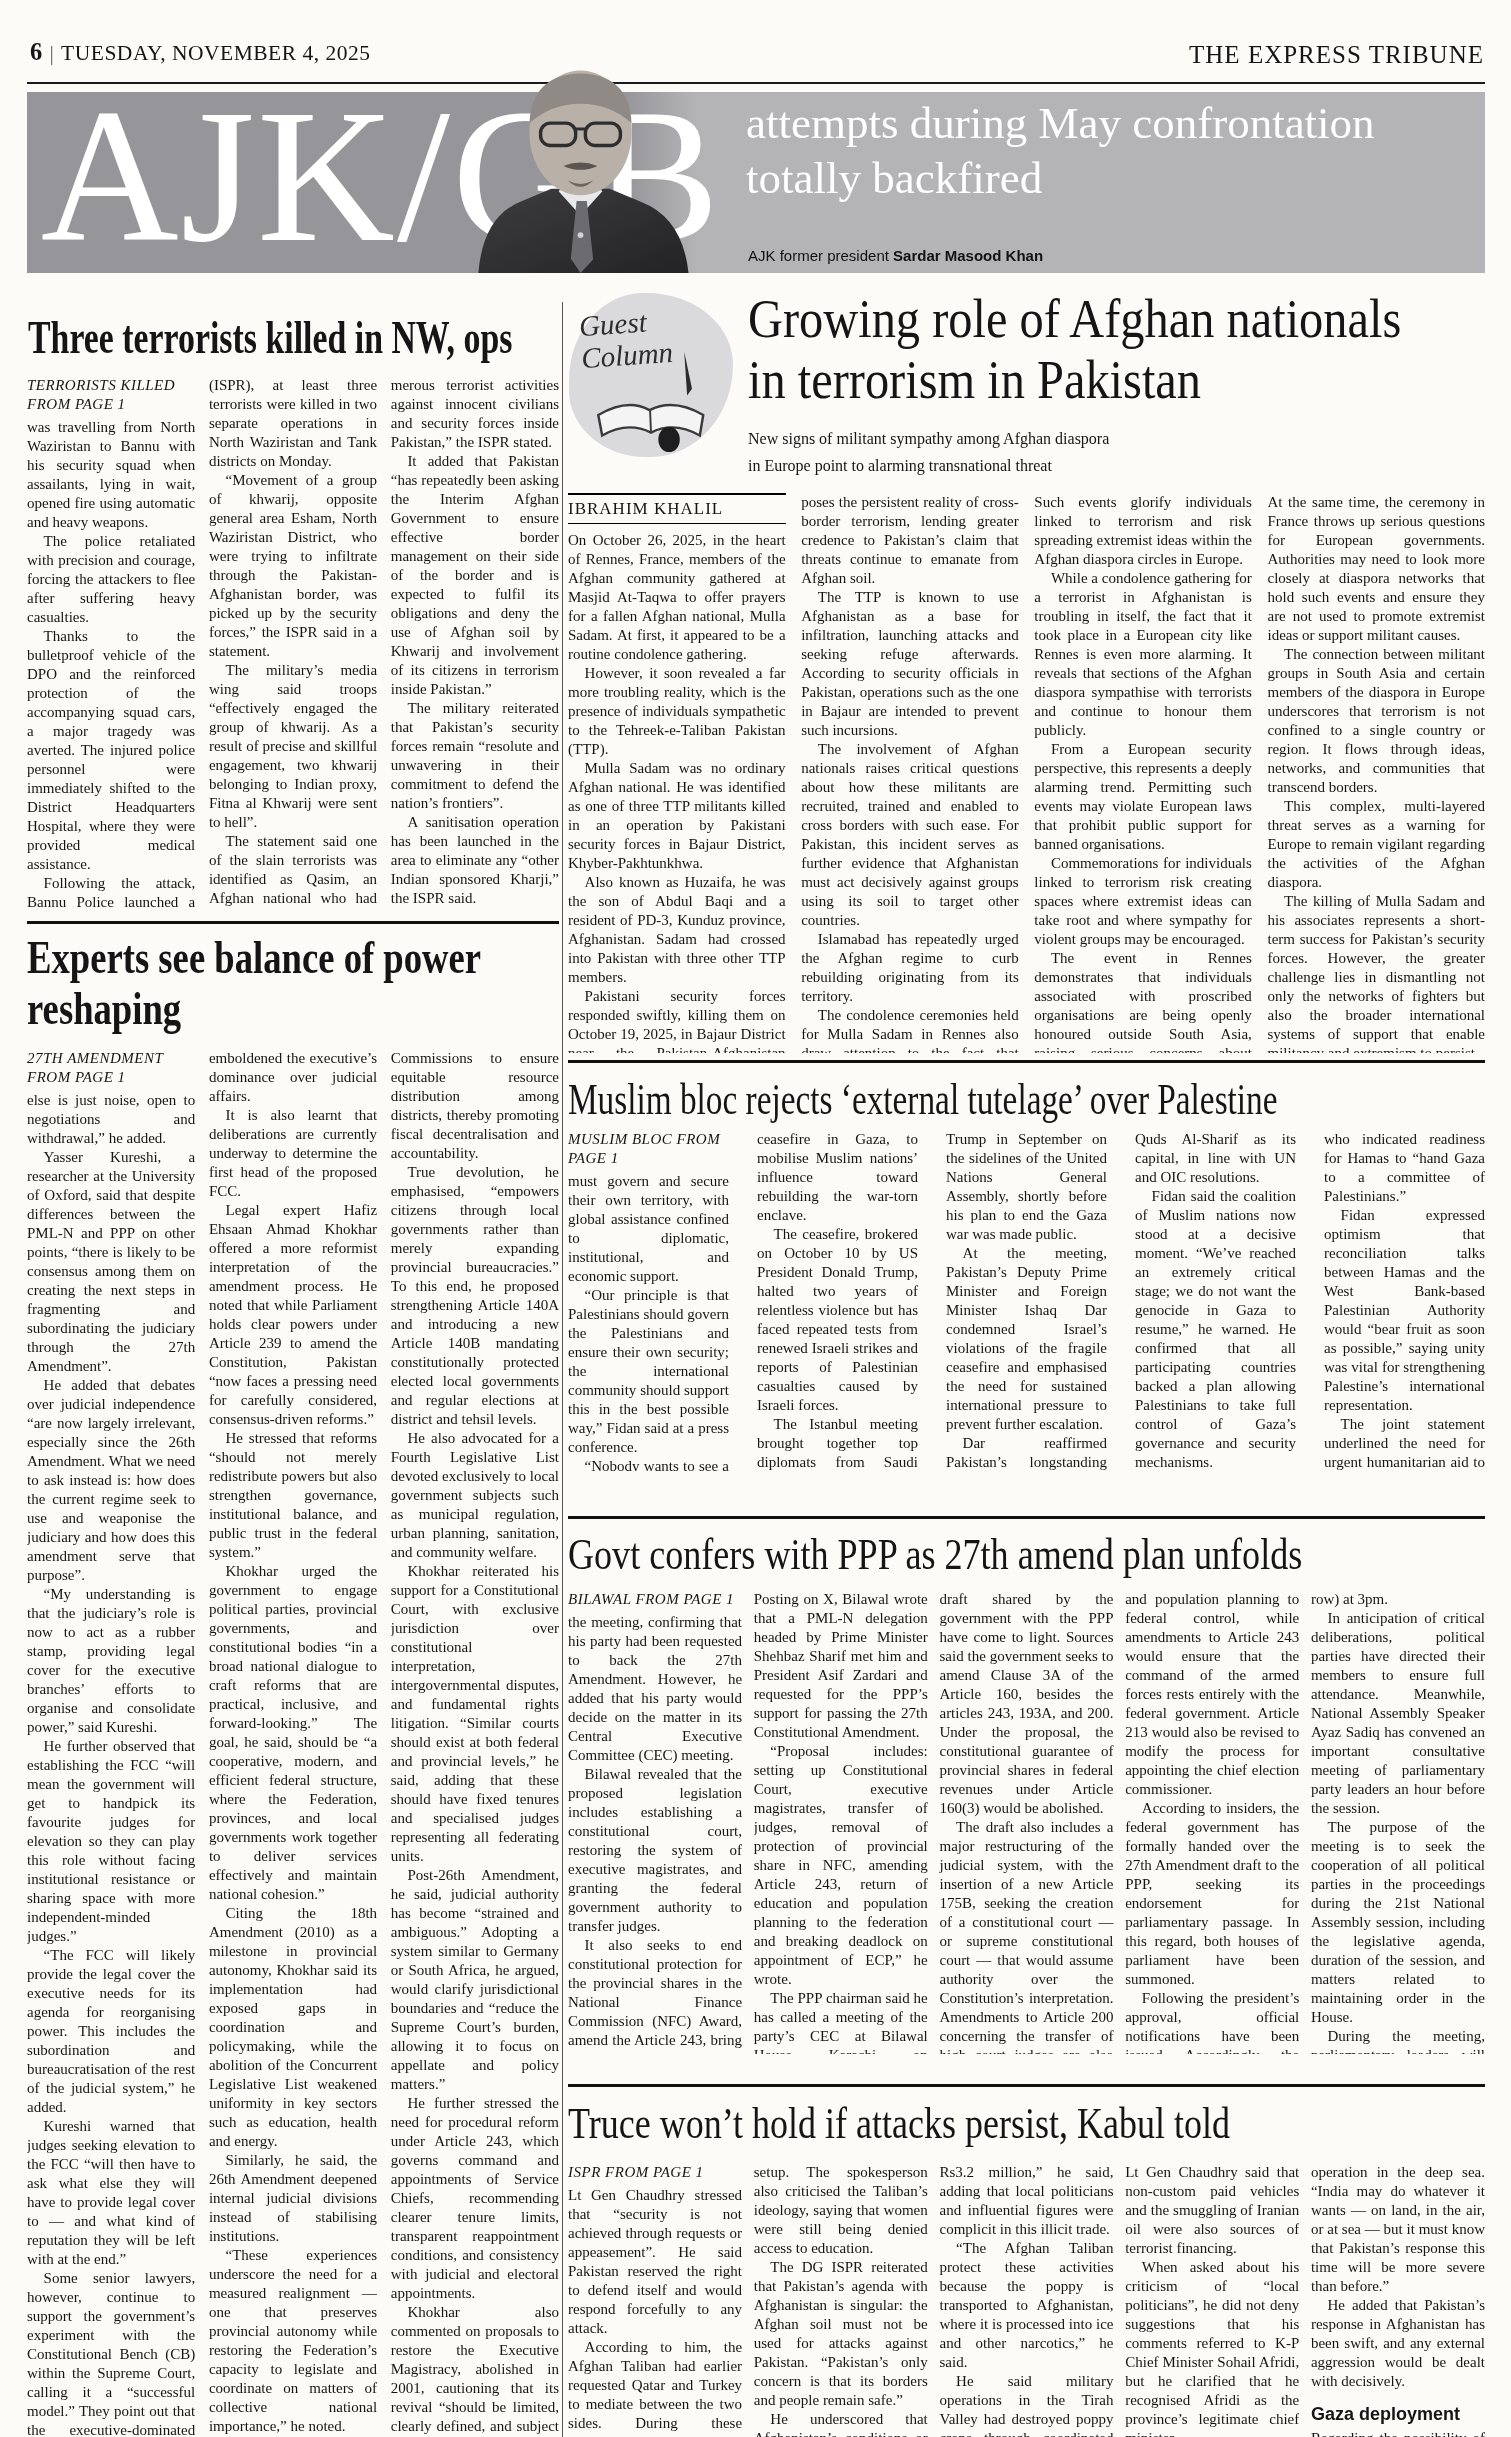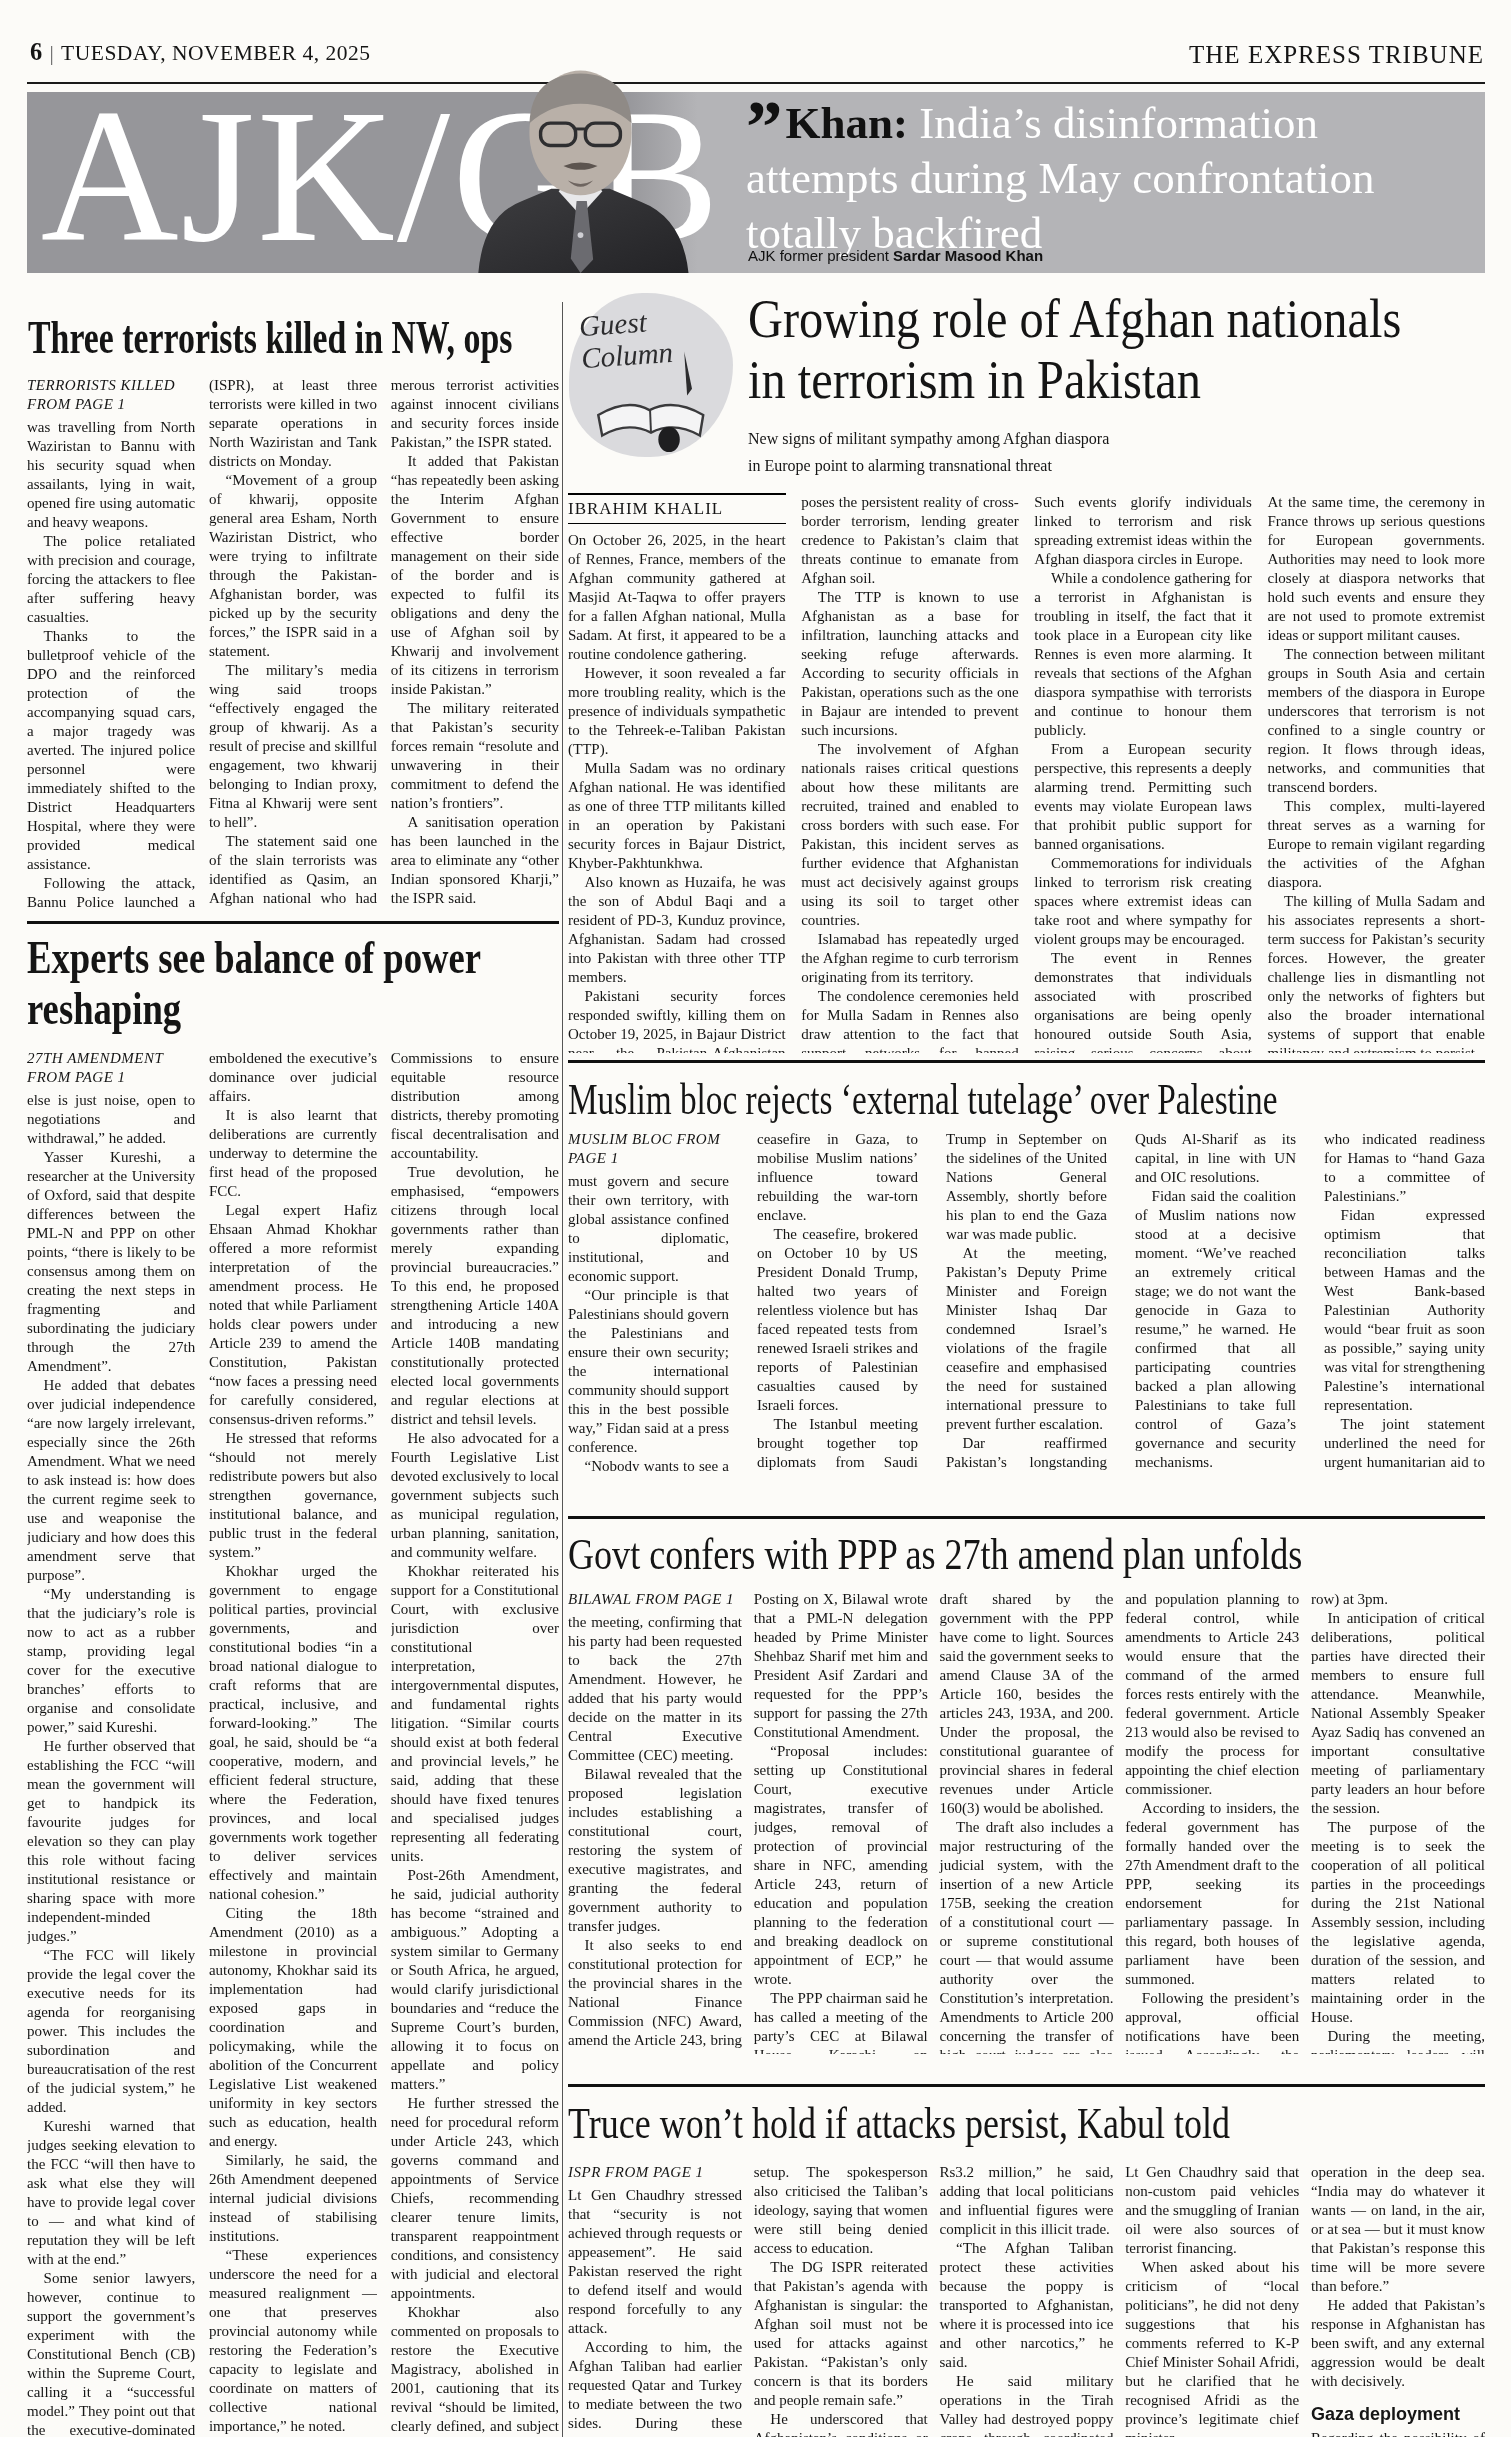--- a/index.html
+++ b/index.html
@@ -70,21 +70,20 @@
       <circle cx="270" cy="370" r="6" fill="#cfcfd4"></circle>
       <ellipse cx="270" cy="160" rx="105" ry="128" fill="#b9b0a8"></ellipse>
       <path d="M165 140 Q170 40 270 38 Q370 40 375 140 Q330 100 270 100 Q210 100 165 140" fill="#8f8a86"></path>
       <rect x="188" y="140" width="72" height="46" rx="20" fill="none" stroke="#2e2e30" stroke-width="7"></rect>
       <rect x="280" y="140" width="72" height="46" rx="20" fill="none" stroke="#2e2e30" stroke-width="7"></rect>
       <line x1="260" y1="152" x2="280" y2="152" stroke="#2e2e30" stroke-width="6"></line>
       <path d="M235 228 Q270 214 305 228 Q270 244 235 228" fill="#5c544f"></path>
       <path d="M244 258 Q270 272 296 258 Q270 284 244 258" fill="#6e6560"></path>
     </svg>
     <div class="quote">
-      <div><span class="qmark">”</span><span class="qname">Khan:</span> <span>India’s disinformation</span></div>
       <div>attempts during May confrontation</div>
       <div>totally backfired</div>
     </div>
     <div class="caption"><span>AJK former president </span><b>Sardar Masood Khan</b></div>
   </div>
 
   <div class="vdivider"></div>
 
   <div class="headline a1-headline">Three terrorists killed in NW, ops</div>
   <div class="cols" style="left:27px;top:376px;width:532px;height:532px;gap:13.7px;">
@@ -143,21 +142,21 @@
           <p class="para">Mulla Sadam was no ordinary Afghan national. He was identified as one of three TTP militants killed in an operation by Pakistani security forces in Bajaur District, Khyber-Pakhtunkhwa.</p>
           <p class="para">Also known as Huzaifa, he was the son of Abdul Baqi and a resident of PD-3, Kunduz province, Afghanistan. Sadam had crossed into Pakistan with three other TTP members.</p>
           <p class="para">Pakistani security forces responded swiftly, killing them on October 19, 2025, in Bajaur District near the Pakistan-Afghanistan border, an area frequently used by TTP terrorists for infiltration.</p>
         </div>
     </div>
     <div class="col">
         <div>
           <p class="para">poses the persistent reality of cross-border terrorism, lending greater credence to Pakistan’s claim that threats continue to emanate from Afghan soil.</p>
           <p class="para">The TTP is known to use Afghanistan as a base for infiltration, launching attacks and seeking refuge afterwards. According to security officials in Pakistan, operations such as the one in Bajaur are intended to prevent such incursions.</p>
           <p class="para">The involvement of Afghan nationals raises critical questions about how these militants are recruited, trained and enabled to cross borders with such ease. For Pakistan, this incident serves as further evidence that Afghanistan must act decisively against groups using its soil to target other countries.</p>
-          <p class="para">Islamabad has repeatedly urged the Afghan regime to curb terrorism originating from its territory.</p>
+          <p class="para">Islamabad has repeatedly urged the Afghan regime to curb rebuilding originating from its territory.</p>
           <p class="para">The condolence ceremonies held for Mulla Sadam in Rennes also draw attention to the fact that support networks for banned militant groups exist not only within Afghanistan but also among Afghan communities abroad.</p>
         </div>
       </div>
     <div class="col">
         <div>
           <p class="para">Such events glorify individuals linked to terrorism and risk spreading extremist ideas within the Afghan diaspora circles in Europe.</p>
           <p class="para">While a condolence gathering for a terrorist in Afghanistan is troubling in itself, the fact that it took place in a European city like Rennes is even more alarming. It reveals that sections of the Afghan diaspora sympathise with terrorists and continue to honour them publicly.</p>
           <p class="para">From a European security perspective, this represents a deeply alarming trend. Permitting such events may violate European laws that prohibit public support for banned organisations.</p>
           <p class="para">Commemorations for individuals linked to terrorism risk creating spaces where extremist ideas can take root and where sympathy for violent groups may be encouraged.</p>
           <p class="para">The event in Rennes demonstrates that individuals associated with proscribed organisations are being openly honoured outside South Asia, raising serious concerns about radicalisation and extremist influence within immigrant communities.</p>

